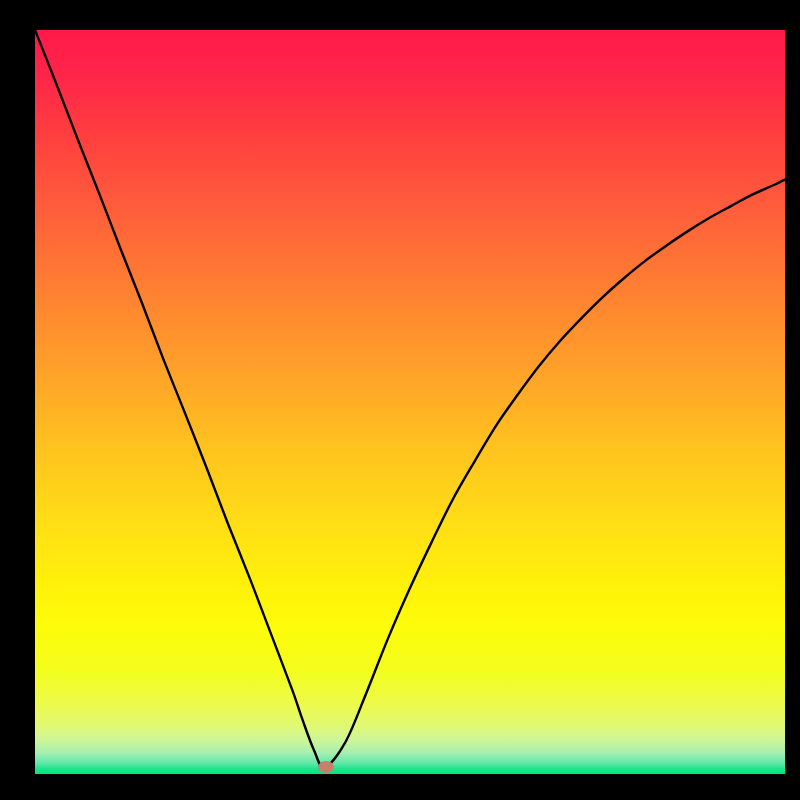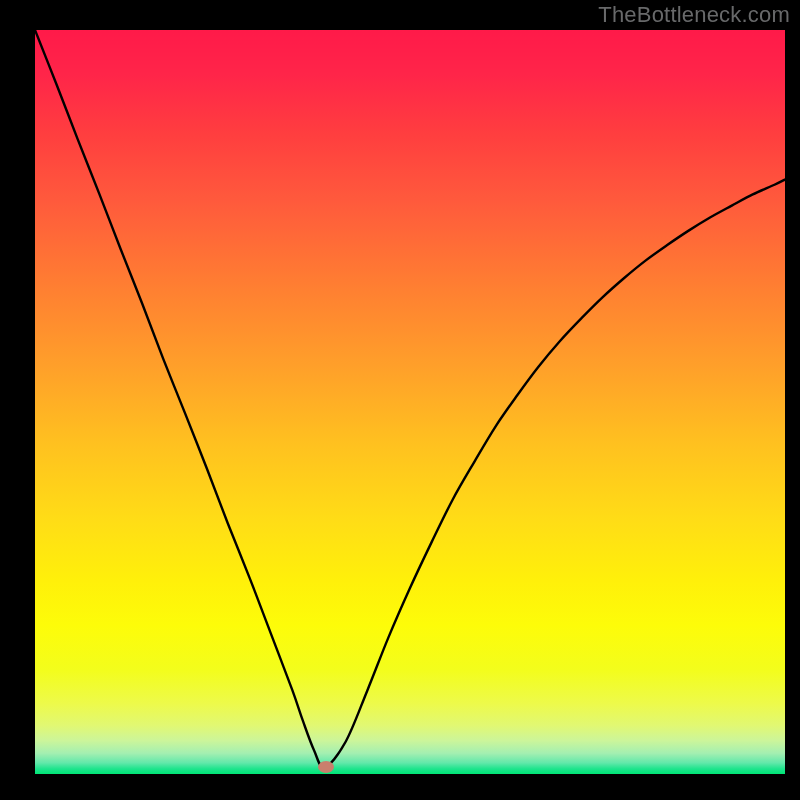--- a/index.html
+++ b/index.html
@@ -56,21 +56,20 @@
     border-radius: 50%;
     background: #c97f6d;
     z-index: 15;
     transform: translate(-50%, -50%);
   }
 </style>
 </head>
 <body>
 
 <div class="container">
-  <div class="watermark">TheBottleneck.com</div>
 
   <div class="plot">
 
     <svg class="gradient-bg" viewBox="0 0 750 744" preserveAspectRatio="none">
       <defs>
         <linearGradient id="bg-grad" x1="0" y1="0" x2="0" y2="1">
             <stop offset="0.00%" stop-color="#ff1a49"></stop>
             <stop offset="6.00%" stop-color="#ff2549"></stop>
             <stop offset="14.00%" stop-color="#ff3e3f"></stop>
             <stop offset="23.00%" stop-color="#ff5a3c"></stop>

